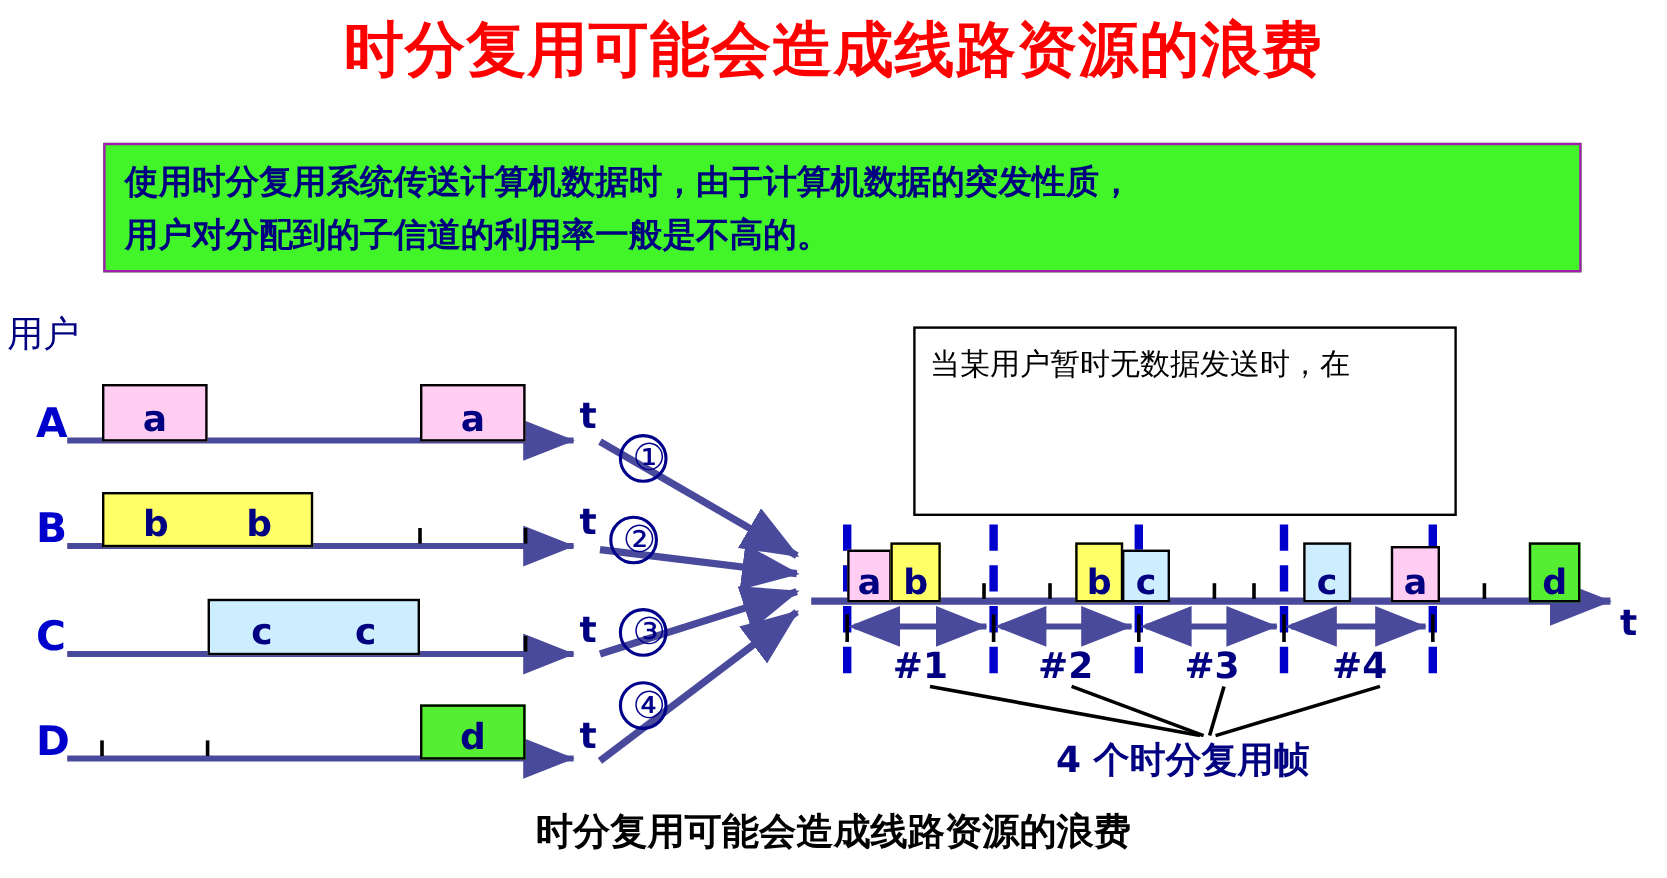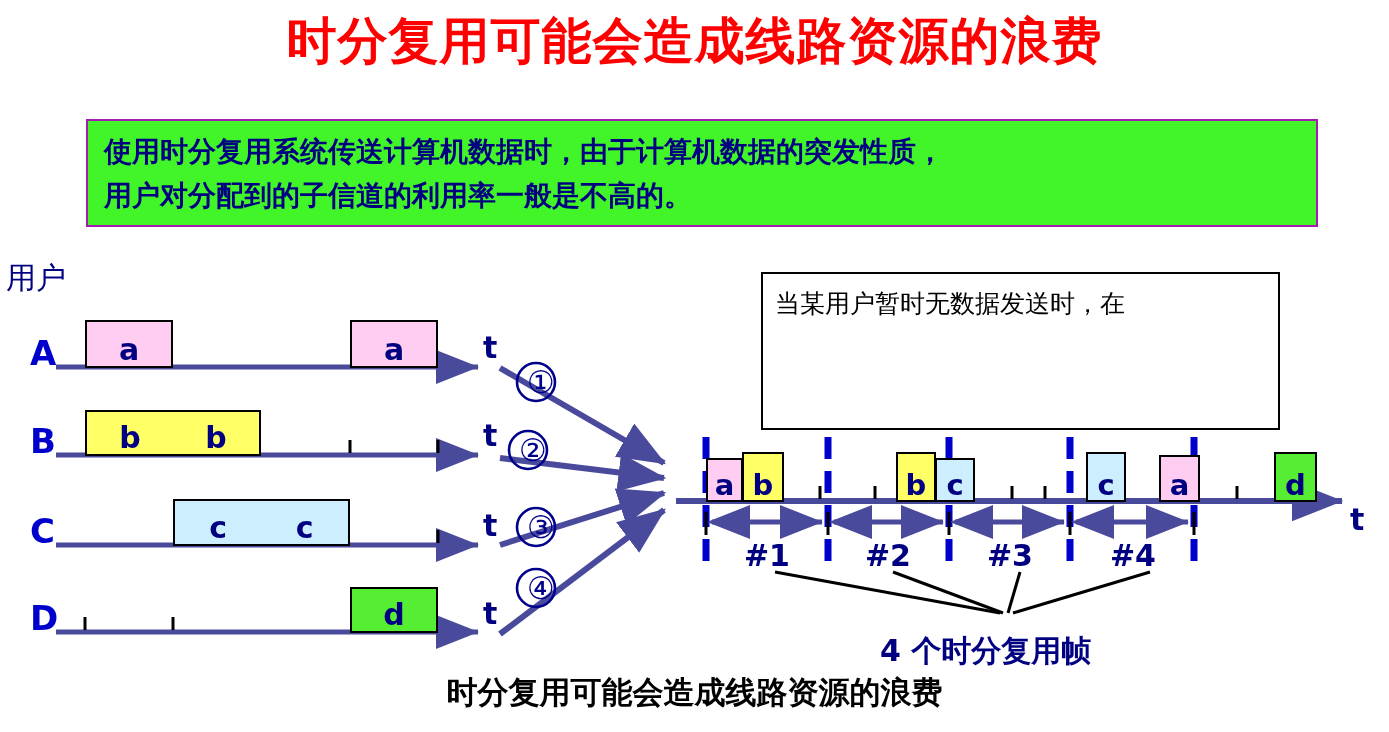--- a/index.html
+++ b/index.html
@@ -40,21 +40,21 @@
   }
 
   
   #userlabel{left:6px;top:258px;font-size:30px;font-weight:normal;color:#000080;}
 
   
   #tdmlabel{left:528px;top:288px;font-size:34px;font-weight:bold;color:#cc0000;white-space:nowrap;}
 
   
   #notebox{
-    left:761px;top:272px;width:519px;height:158px;
+    left:761px;top:272px;width:453px;height:158px;
     border:2px solid #000000;background:#ffffff;box-sizing:border-box;
     padding:5px 0 0 12px;
   }
   #notebox .nline{
     color:#000000;font-size:25px;font-weight:normal;line-height:49px;
     white-space:nowrap;
     font-family:"DejaVu Sans","Liberation Sans",sans-serif;
   }
 
   
@@ -75,21 +75,21 @@
   }
   .muxblock > span{
     font-size:29px;font-weight:bold;color:#000080;line-height:1.0;
     padding-bottom:0px;
   }
 
   
   .framenum{font-size:30px;font-weight:bold;color:#000080;text-align:center;}
 
   
-  #fourframes{left:880px;top:613px;font-size:30px;font-weight:bold;color:#000080;white-space:nowrap;margin-top:18px;}
+  #fourframes{left:880px;top:613px;font-size:30px;font-weight:bold;color:#000080;white-space:nowrap;}
   #caption{left:0;top:672px;width:1389px;text-align:center;font-size:31px;font-weight:bold;color:#000000;}
 
   svg{position:absolute;left:0;top:0;pointer-events:none;}
 </style>
 </head>
 <body>
 
 <div id="stage">
 
   <div class="abs" id="title" style="color: rgb(255, 0, 0);">时分复用可能会造成线路资源的浪费</div>

